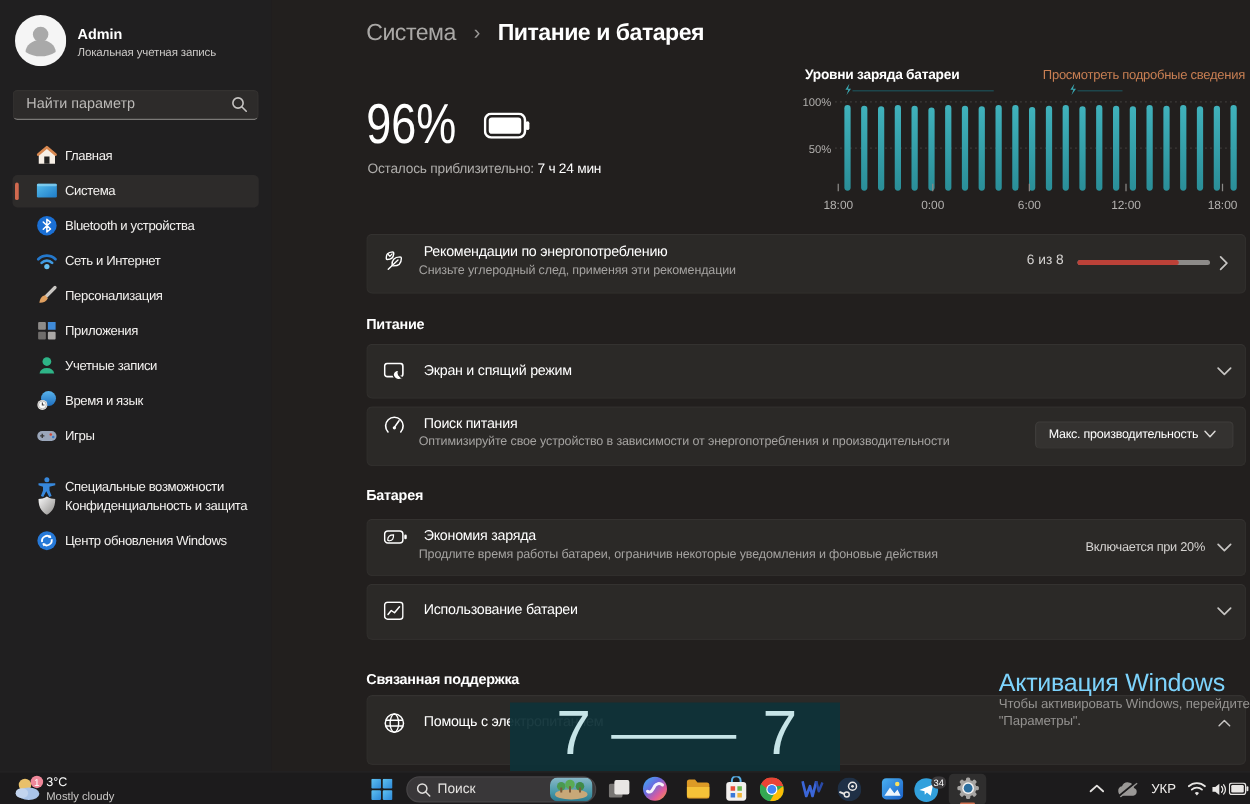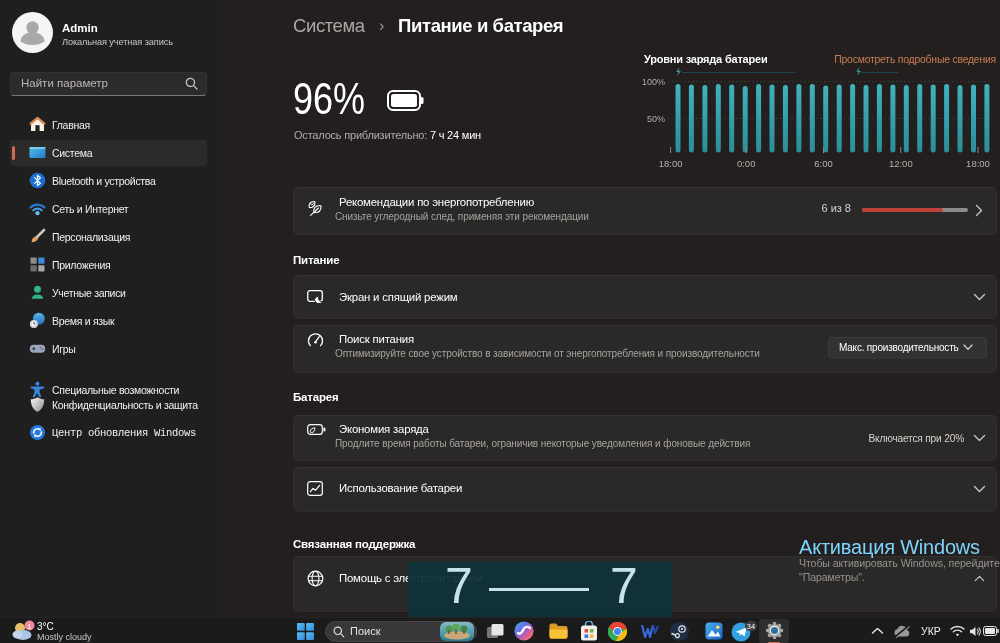--- a/index.html
+++ b/index.html
@@ -277,21 +277,21 @@
         <defs>
           <linearGradient id="gsh" x1="0" y1="0" x2="1" y2="1">
             <stop offset="0" stop-color="#fafafa"></stop>
             <stop offset="1" stop-color="#8e8c8a"></stop>
           </linearGradient>
         </defs>
         <path d="M8.5 1.2 C10.8 2.6 13.2 3.2 15.2 3.2 C15.2 9.5 13 13.4 8.5 15.8 C4 13.4 1.8 9.5 1.8 3.2 C3.8 3.2 6.2 2.6 8.5 1.2 Z" fill="url(#gsh)"></path>
       </svg>
       <div class="navlabel">Конфиденциальность и защита</div>
     </div>
-    <div class="navitem" style="top:420px;font-family:Liberation Mono, monospace;">
+    <div class="navitem" style="top:420px;">
       <svg class="navicon" viewBox="0 0 17 17">
         <circle cx="8.5" cy="8.5" r="7.6" fill="#2679d8"></circle>
         <path d="M4.7 9.6 a4 4 0 0 1 6.9 -3.5" stroke="#fff" stroke-width="1.5" fill="none"></path>
         <path d="M12.3 7.4 a4 4 0 0 1 -6.9 3.5" stroke="#fff" stroke-width="1.5" fill="none"></path>
         <path d="M11.2 3.8 l0.8 2.6 -2.7 -0.3 z" fill="#fff"></path>
         <path d="M5.8 13.2 l-0.8 -2.6 2.7 0.3 z" fill="#fff"></path>
       </svg>
       <div class="navlabel">Центр обновления Windows</div>
     </div>
 </div>

